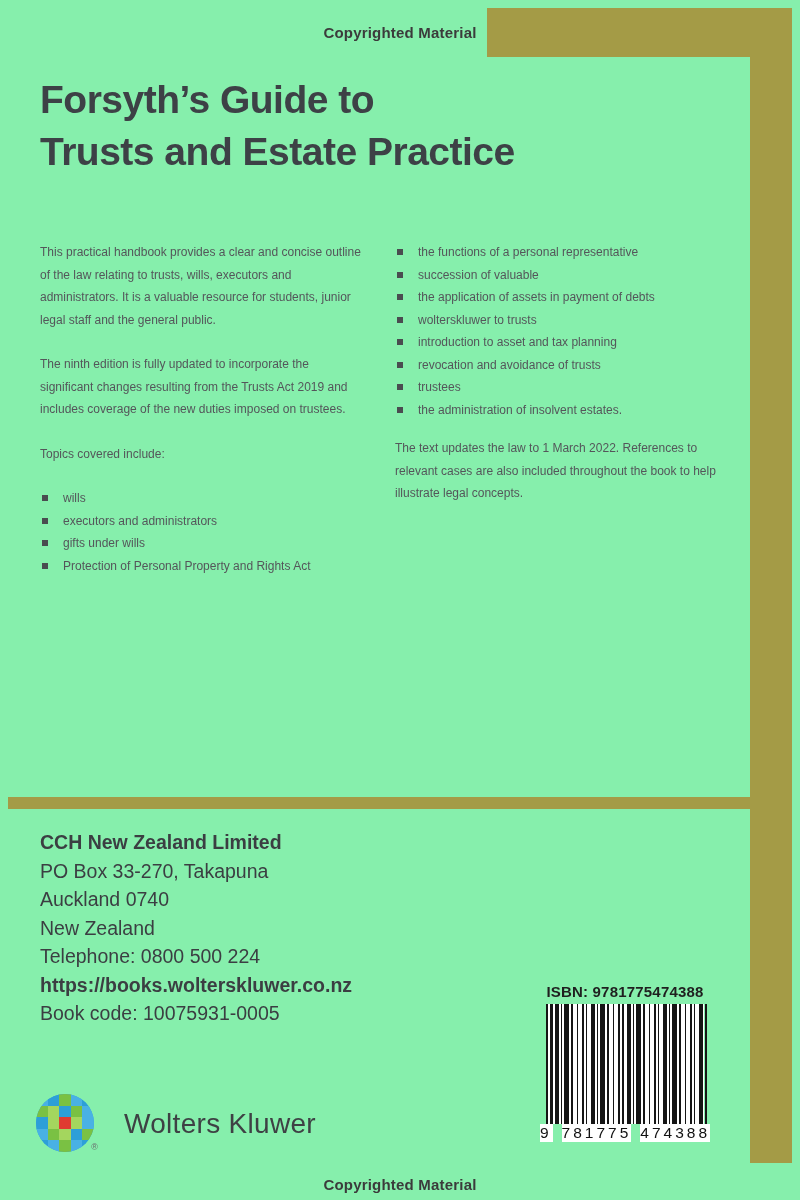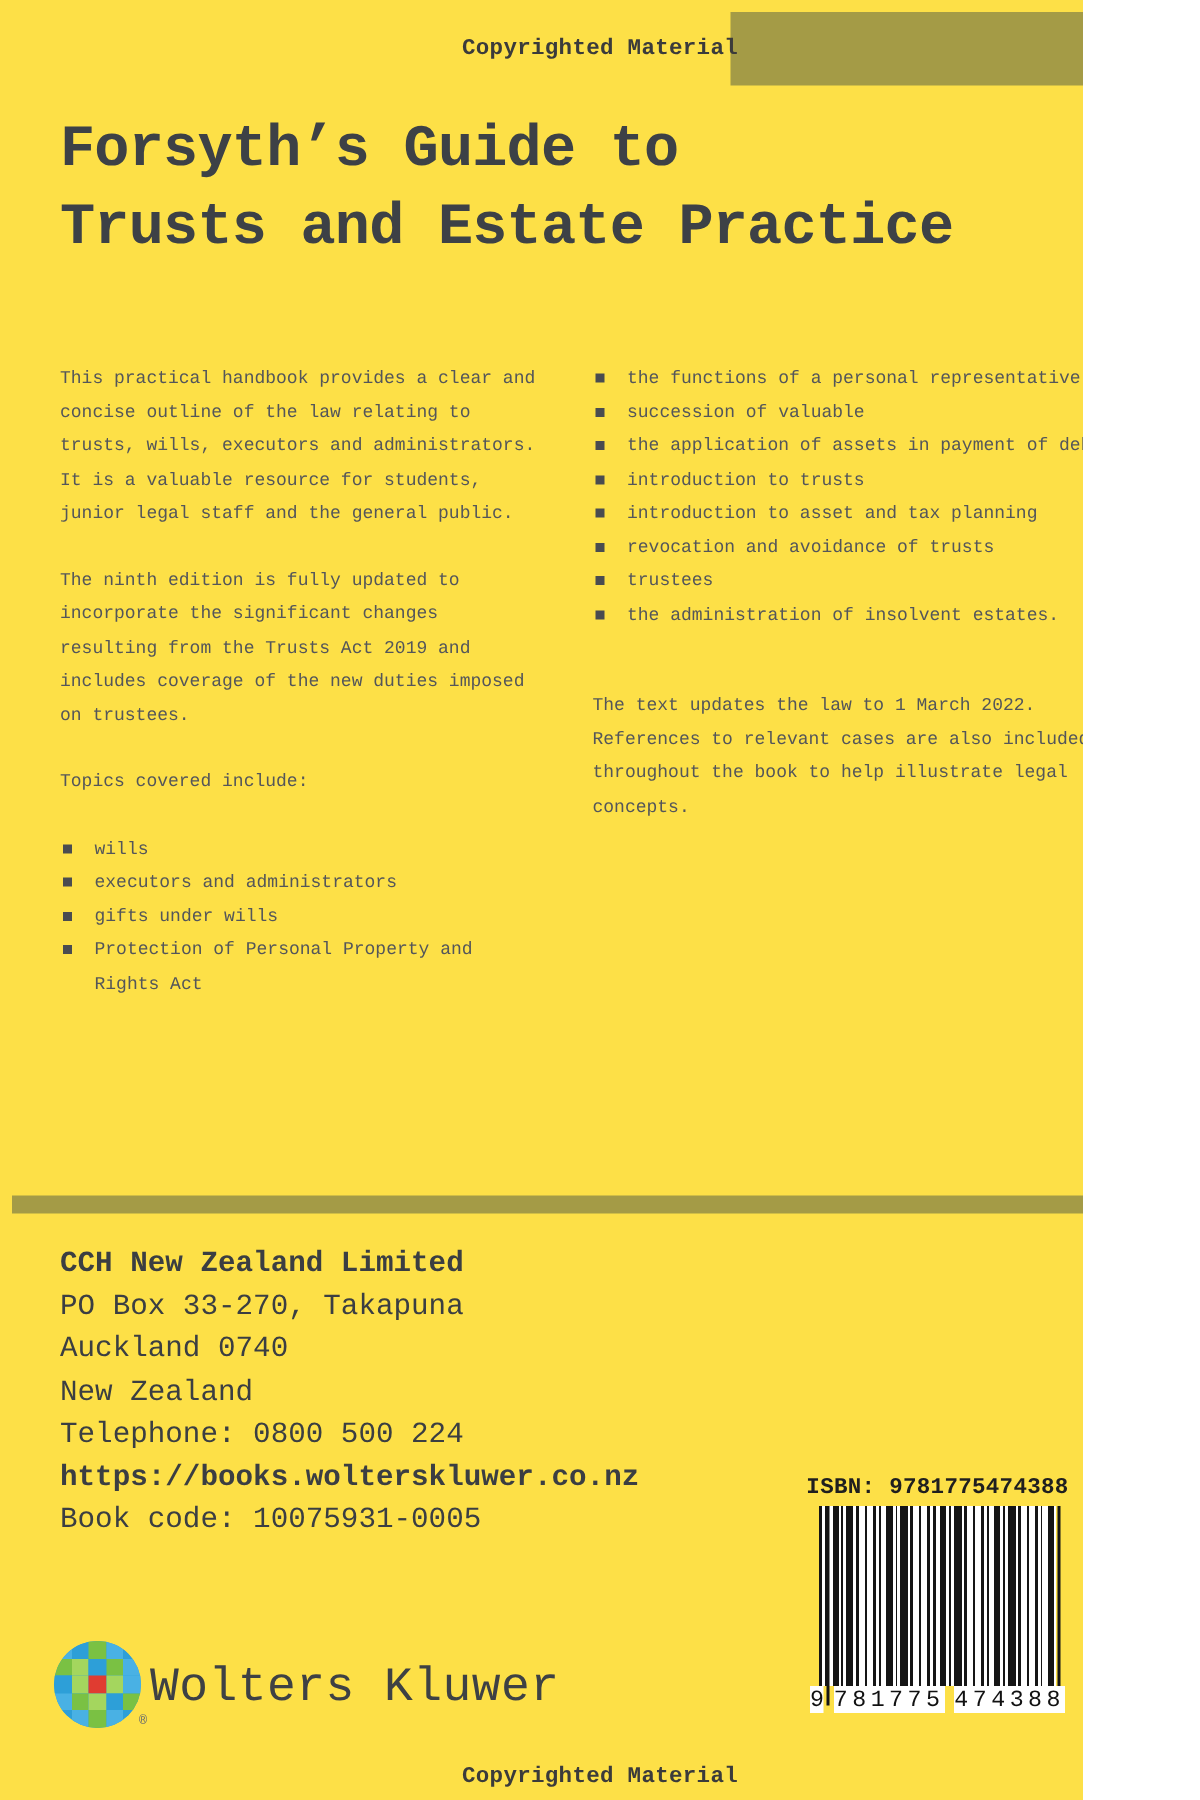--- a/index.html
+++ b/index.html
@@ -1,20 +1,20 @@
 <!DOCTYPE html>
 <html><head>
 <meta charset="utf-8">
 <style>
   html,body{margin:0;padding:0;background:#ffffff;}
   .page{
     position:relative;
-    width:722px;height:1200px;
-    background:#fde047;
-    font-family:Liberation Mono, monospace;
+    width:800px;height:1200px;
+    background:#86efac;
+    font-family:Liberation Sans, sans-serif;
     overflow:hidden;
   }
   
   .accent{position:absolute;background:#a49b46;}
   .accent-top{left:487px;top:8px;width:305px;height:49px;}
   .accent-right{left:750px;top:8px;width:42px;height:1155px;}
   .accent-mid{left:8px;top:797px;width:784px;height:12px;}
 
   
   .copyright{
@@ -39,21 +39,21 @@
   .col p:last-child{margin-bottom:16px;}
   .topics-heading{margin-bottom:22px;}
   ul.bullets{list-style:none;margin:0;padding:0;}
   ul.bullets li{
     position:relative;padding-left:23px;margin:0;
   }
   ul.bullets li::before{
     content:"";position:absolute;left:2px;top:8px;
     width:6px;height:6px;background:#4a4c50;
   }
-  .col-right ul.bullets{margin-bottom:38px;}
+  .col-right ul.bullets{margin-bottom:16px;}
 
   
   .publisher{
     position:absolute;left:40px;top:828px;color:#3b3e42;
     font-size:19.5px;line-height:28.5px;
   }
   .publisher .bold{font-weight:700;}
 
   
   .barcode{position:absolute;left:530px;top:983px;width:190px;text-align:center;}
@@ -98,21 +98,21 @@
   .globe div:nth-child(11){background:#2d9fd8;} .globe div:nth-child(12){background:#a4d65e;}
   .globe div:nth-child(13){background:#e03c31;} .globe div:nth-child(14){background:#a4d65e;}
   .globe div:nth-child(15){background:#49b1e4;}
   .globe div:nth-child(16){background:#49b1e4;} .globe div:nth-child(17){background:#7ac143;}
   .globe div:nth-child(18){background:#a4d65e;} .globe div:nth-child(19){background:#2d9fd8;}
   .globe div:nth-child(20){background:#7ac143;}
   .globe div:nth-child(21){background:#2d9fd8;} .globe div:nth-child(22){background:#49b1e4;}
   .globe div:nth-child(23){background:#7ac143;} .globe div:nth-child(24){background:#49b1e4;}
   .globe div:nth-child(25){background:#2d9fd8;}
   .reg{position:absolute;right:-2px;bottom:2px;font-size:9px;color:#6a6c6e;}
-  .wk-text{margin-left:4px;font-size:32px;color:#3e4144;letter-spacing:.3px;}
+  .wk-text{margin-left:28px;font-size:28px;color:#3e4144;letter-spacing:.3px;}
 </style>
 </head>
 <body>
 
 <div class="page">
 
   <div class="accent accent-top"></div>
   <div class="accent accent-right"></div>
   <div class="accent accent-mid"></div>
 
@@ -135,21 +135,21 @@
       <li>gifts under wills</li>
       <li>Protection of Personal Property and Rights Act</li>
     </ul>
   </div>
 
   <div class="col col-right">
     <ul class="bullets">
       <li>the functions of a personal representative</li>
       <li>succession of valuable</li>
       <li>the application of assets in payment of debts</li>
-      <li>introduction to trusts</li>
+      <li>wolterskluwer to trusts</li>
       <li>introduction to asset and tax planning</li>
       <li>revocation and avoidance of trusts</li>
       <li>trustees</li>
       <li>the administration of insolvent estates.</li>
     </ul>
     <p>The text updates the law to 1 March 2022. References to relevant cases are also included throughout the book to help illustrate legal concepts.</p>
   </div>
 
   <div class="publisher">
     <div class="bold">CCH New Zealand Limited</div>

